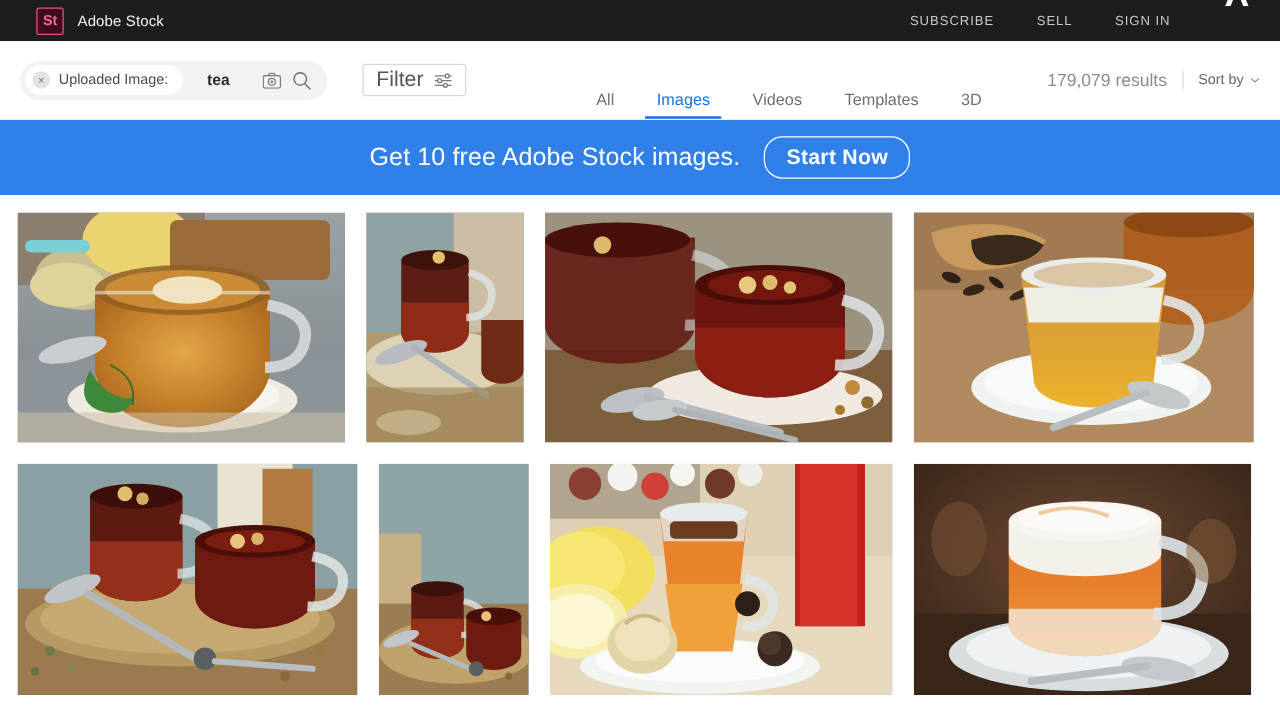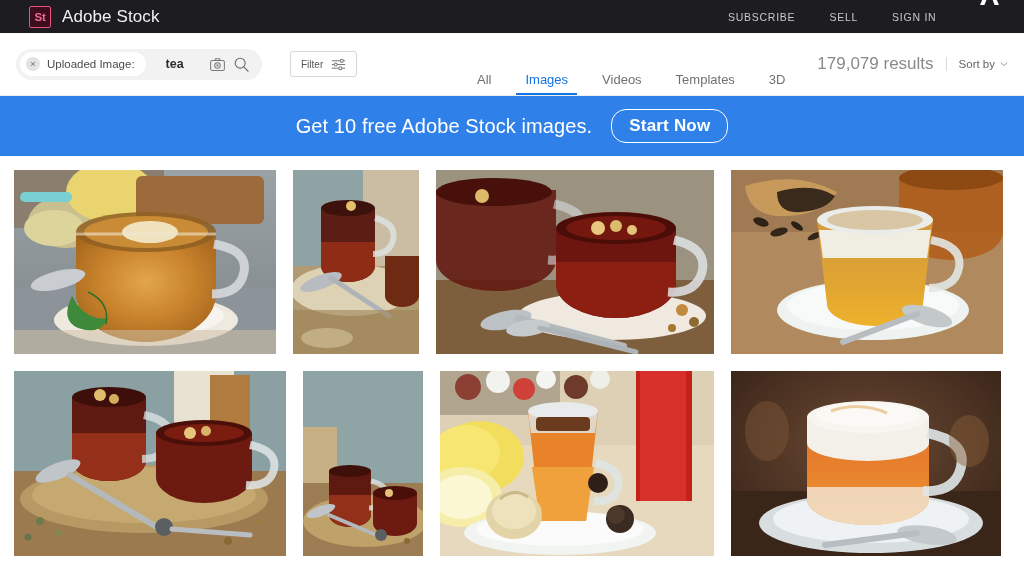--- a/index.html
+++ b/index.html
@@ -27,21 +27,21 @@
     border: 1.5px solid #e8527f;
     background: #3d0d1d;
     border-radius: 2px;
     display: flex; align-items: center; justify-content: center;
     font-size: 11.5px; font-weight: bold;
     color: #f06a92;
     letter-spacing: -0.2px;
   }
   .brand-name {
     color: #f0f0f0;
-    font-size: 17px;
+    font-size: 12px;
     font-weight: 400;
     letter-spacing: 0.1px;
   }
   .topnav {
     margin-left: auto;
     display: flex;
     align-items: center;
     gap: 34px;
   }
   .topnav-link {
@@ -112,21 +112,21 @@
   .filter-btn {
     margin-left: 28px;
     height: 26px;
     border: 1px solid #d6d6d6;
     border-radius: 3px;
     background: #fff;
     display: flex; align-items: center; gap: 8px;
     padding: 0 10px;
     cursor: pointer;
   }
-  .filter-label { font-size: 10px; color: #555; }
+  .filter-label { font-size: 17px; color: #555; }
 
   .tabs {
     position: absolute;
     left: 460px;
     bottom: 0;
     display: flex;
     align-items: flex-end;
     gap: 0;
     height: 100%;
   }
@@ -146,21 +146,21 @@
     height: 2px;
     background: #1473e6;
   }
 
   .results-area {
     margin-left: auto;
     display: flex;
     align-items: center;
     gap: 12px;
   }
-  .results-count { font-size: 17px; color: #8a8a8a; }
+  .results-count { font-size: 14px; color: #8a8a8a; }
   .divider-v { width: 1px; height: 14px; background: #dcdcdc; }
   .sortby {
     display: flex; align-items: center; gap: 5px;
     font-size: 11.5px; color: #666;
     cursor: pointer;
   }
   .chev { width: 8px; height: 8px; display: block; }
 
   .thin-rule { height: 1px; background: #ececec; }
 

